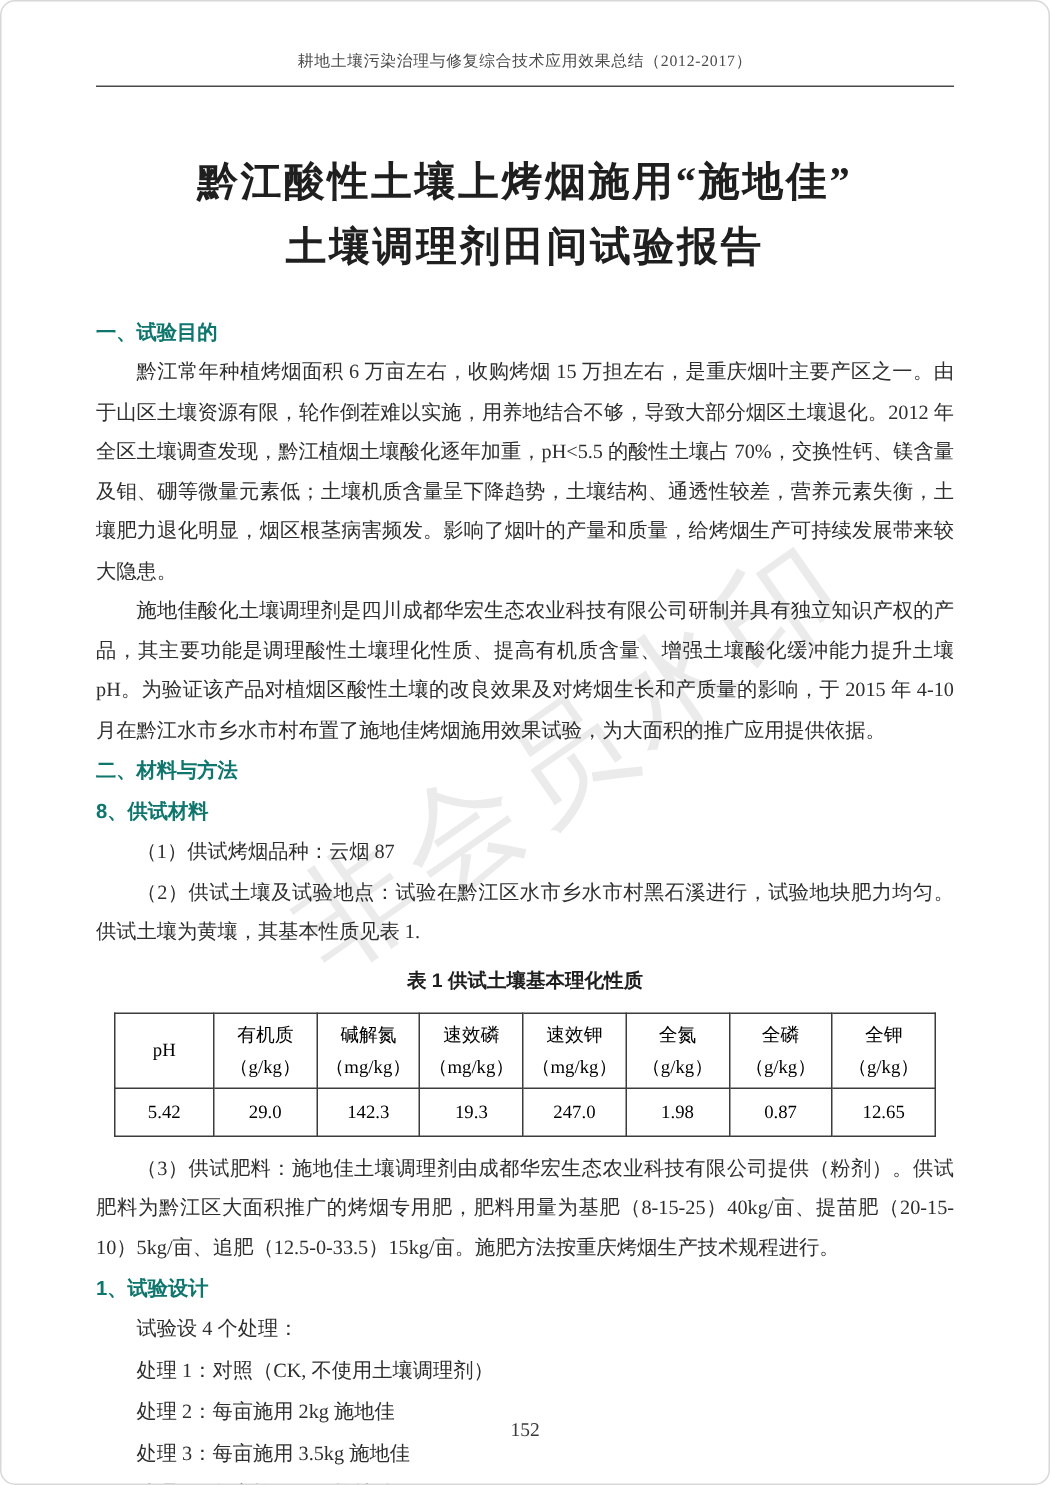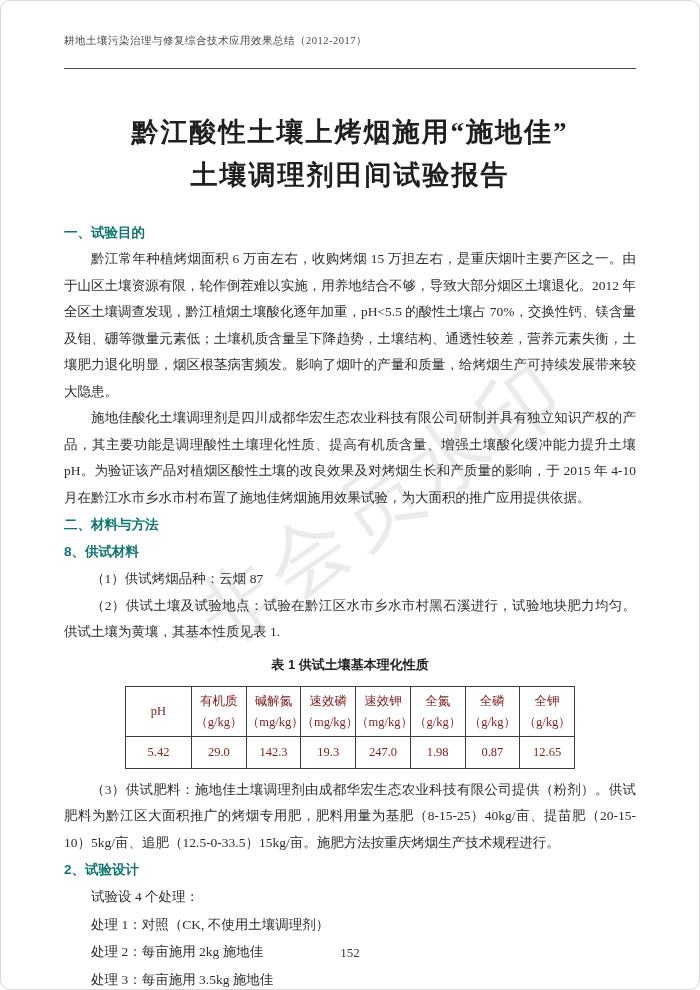--- a/index.html
+++ b/index.html
@@ -20,24 +20,25 @@
   }
   .content {
     position: relative;
     width: 572px;
     margin: 0 auto;
     z-index: 2;
   }
   
   .doc-header {
     margin-top: 33px;
+    text-align: center;
     font-size: 10.5px;
     color: #4a4a4a;
     letter-spacing: 0.5px;
-    padding-bottom: 20px;
+    padding-bottom: 9px;
     border-bottom: 1.5px solid #4a4a4a;
   }
   
   .doc-title {
     margin-top: 42px;
     text-align: center;
     font-weight: bold;
     color: #1f1f1f;
     font-size: 27px;
     letter-spacing: 2px;
@@ -60,25 +61,25 @@
   
   .table-caption {
     text-align: center;
     font-weight: bold;
     font-family: "Liberation Sans", "DejaVu Sans", sans-serif;
     font-size: 13px;
     margin: 6px 0 8px 0;
     color: #1f1f1f;
   }
   table.soil {
-    width: 450px;
+    width: 548px;
     margin: 0 auto;
     border-collapse: collapse;
     font-size: 12.5px;
-    color: #7f1d1d;
+    color: #000000;
     table-layout: fixed;
   }
   table.soil th, table.soil td {
     border: 1px solid #3c3c3c;
     text-align: center;
     font-weight: normal;
     padding: 2px 0;
   }
   table.soil thead th { height: 50px; line-height: 21px; }
   table.soil tbody td { height: 28px; }
@@ -172,21 +173,21 @@
             <td>247.0</td>
             <td>1.98</td>
             <td>0.87</td>
             <td>12.65</td>
           </tr>
         </tbody>
       </table>
 
       <p class="para" style="margin-top:8px;">（3）供试肥料：施地佳土壤调理剂由成都华宏生态农业科技有限公司提供（粉剂）。供试肥料为黔江区大面积推广的烤烟专用肥，肥料用量为基肥（8-15-25）40kg/亩、提苗肥（20-15-10）5kg/亩、追肥（12.5-0-33.5）15kg/亩。施肥方法按重庆烤烟生产技术规程进行。</p>
 
-      <div class="heading">2、试验设计</div>
+      <div class="heading">1、试验设计</div>
       <div class="list-line">试验设 4 个处理：</div>
       <div class="list-line">处理 1：对照（CK, 不使用土壤调理剂）</div>
       <div class="list-line">处理 2：每亩施用 2kg 施地佳</div>
       <div class="list-line">处理 3：每亩施用 3.5kg 施地佳</div>
       <div class="list-line">处理 4：每亩施用 5kg 施地佳</div>
 
     </div>
   </div>
 
   <div class="page-number">152</div>

